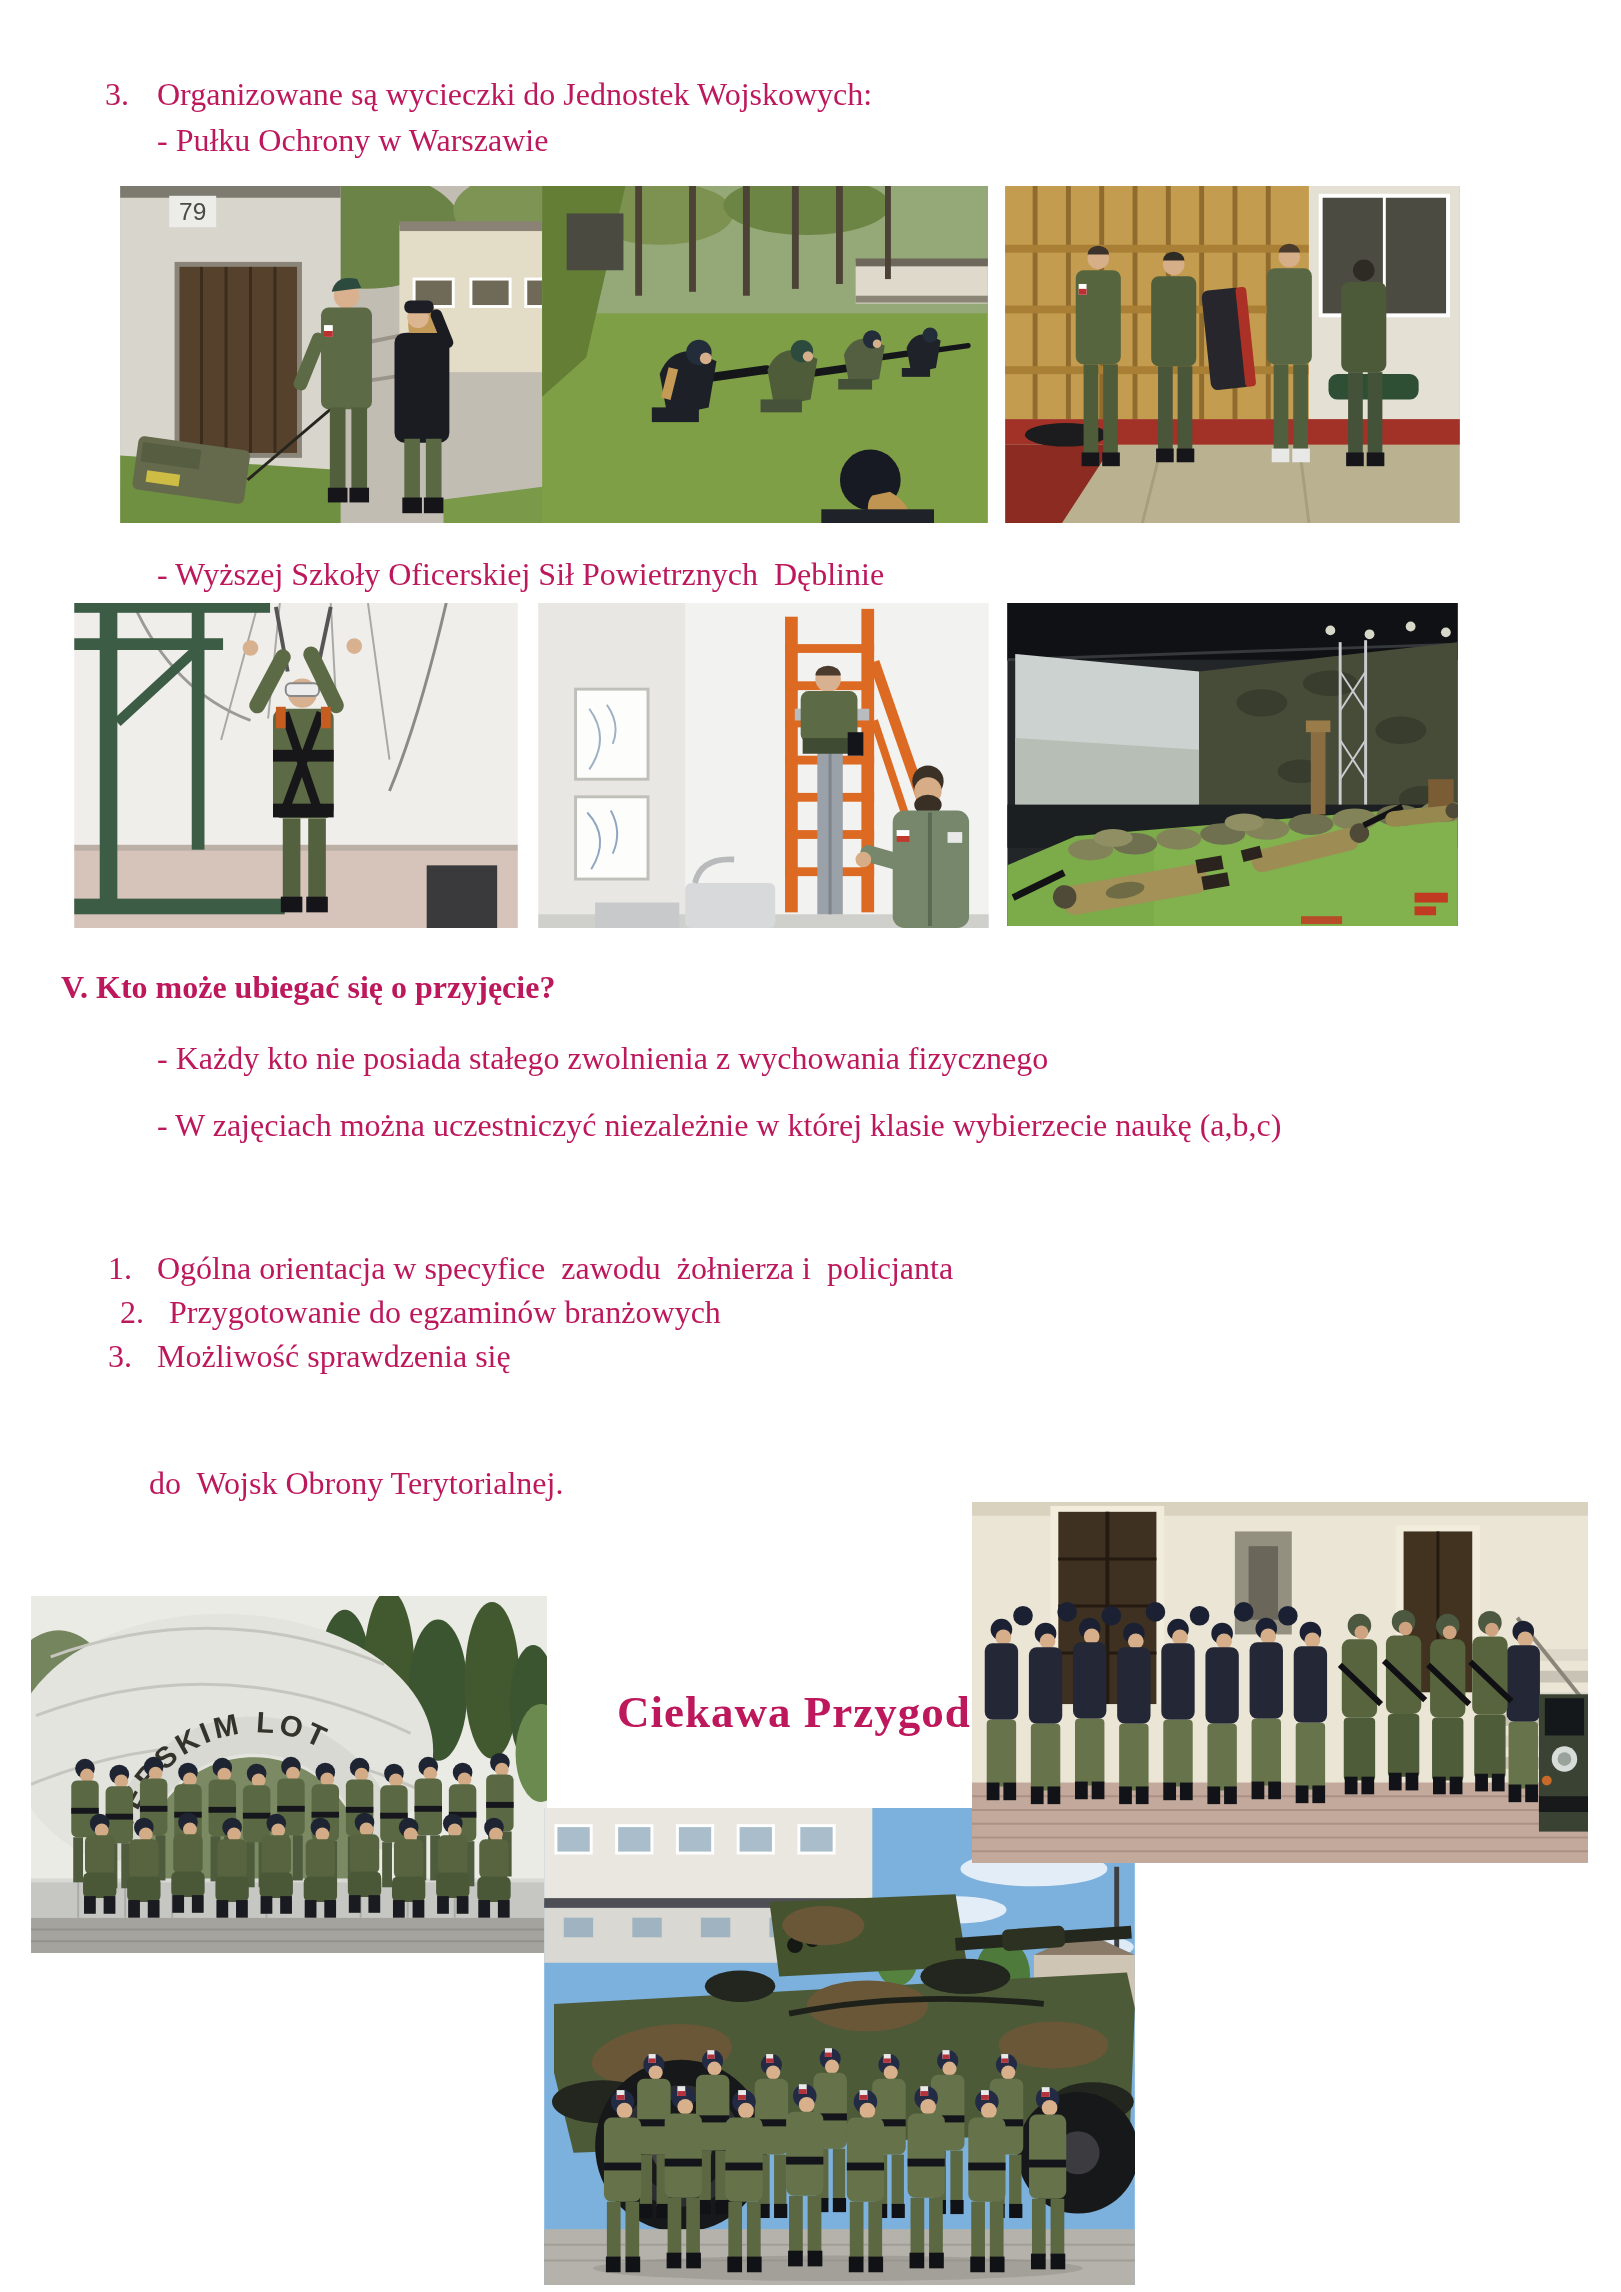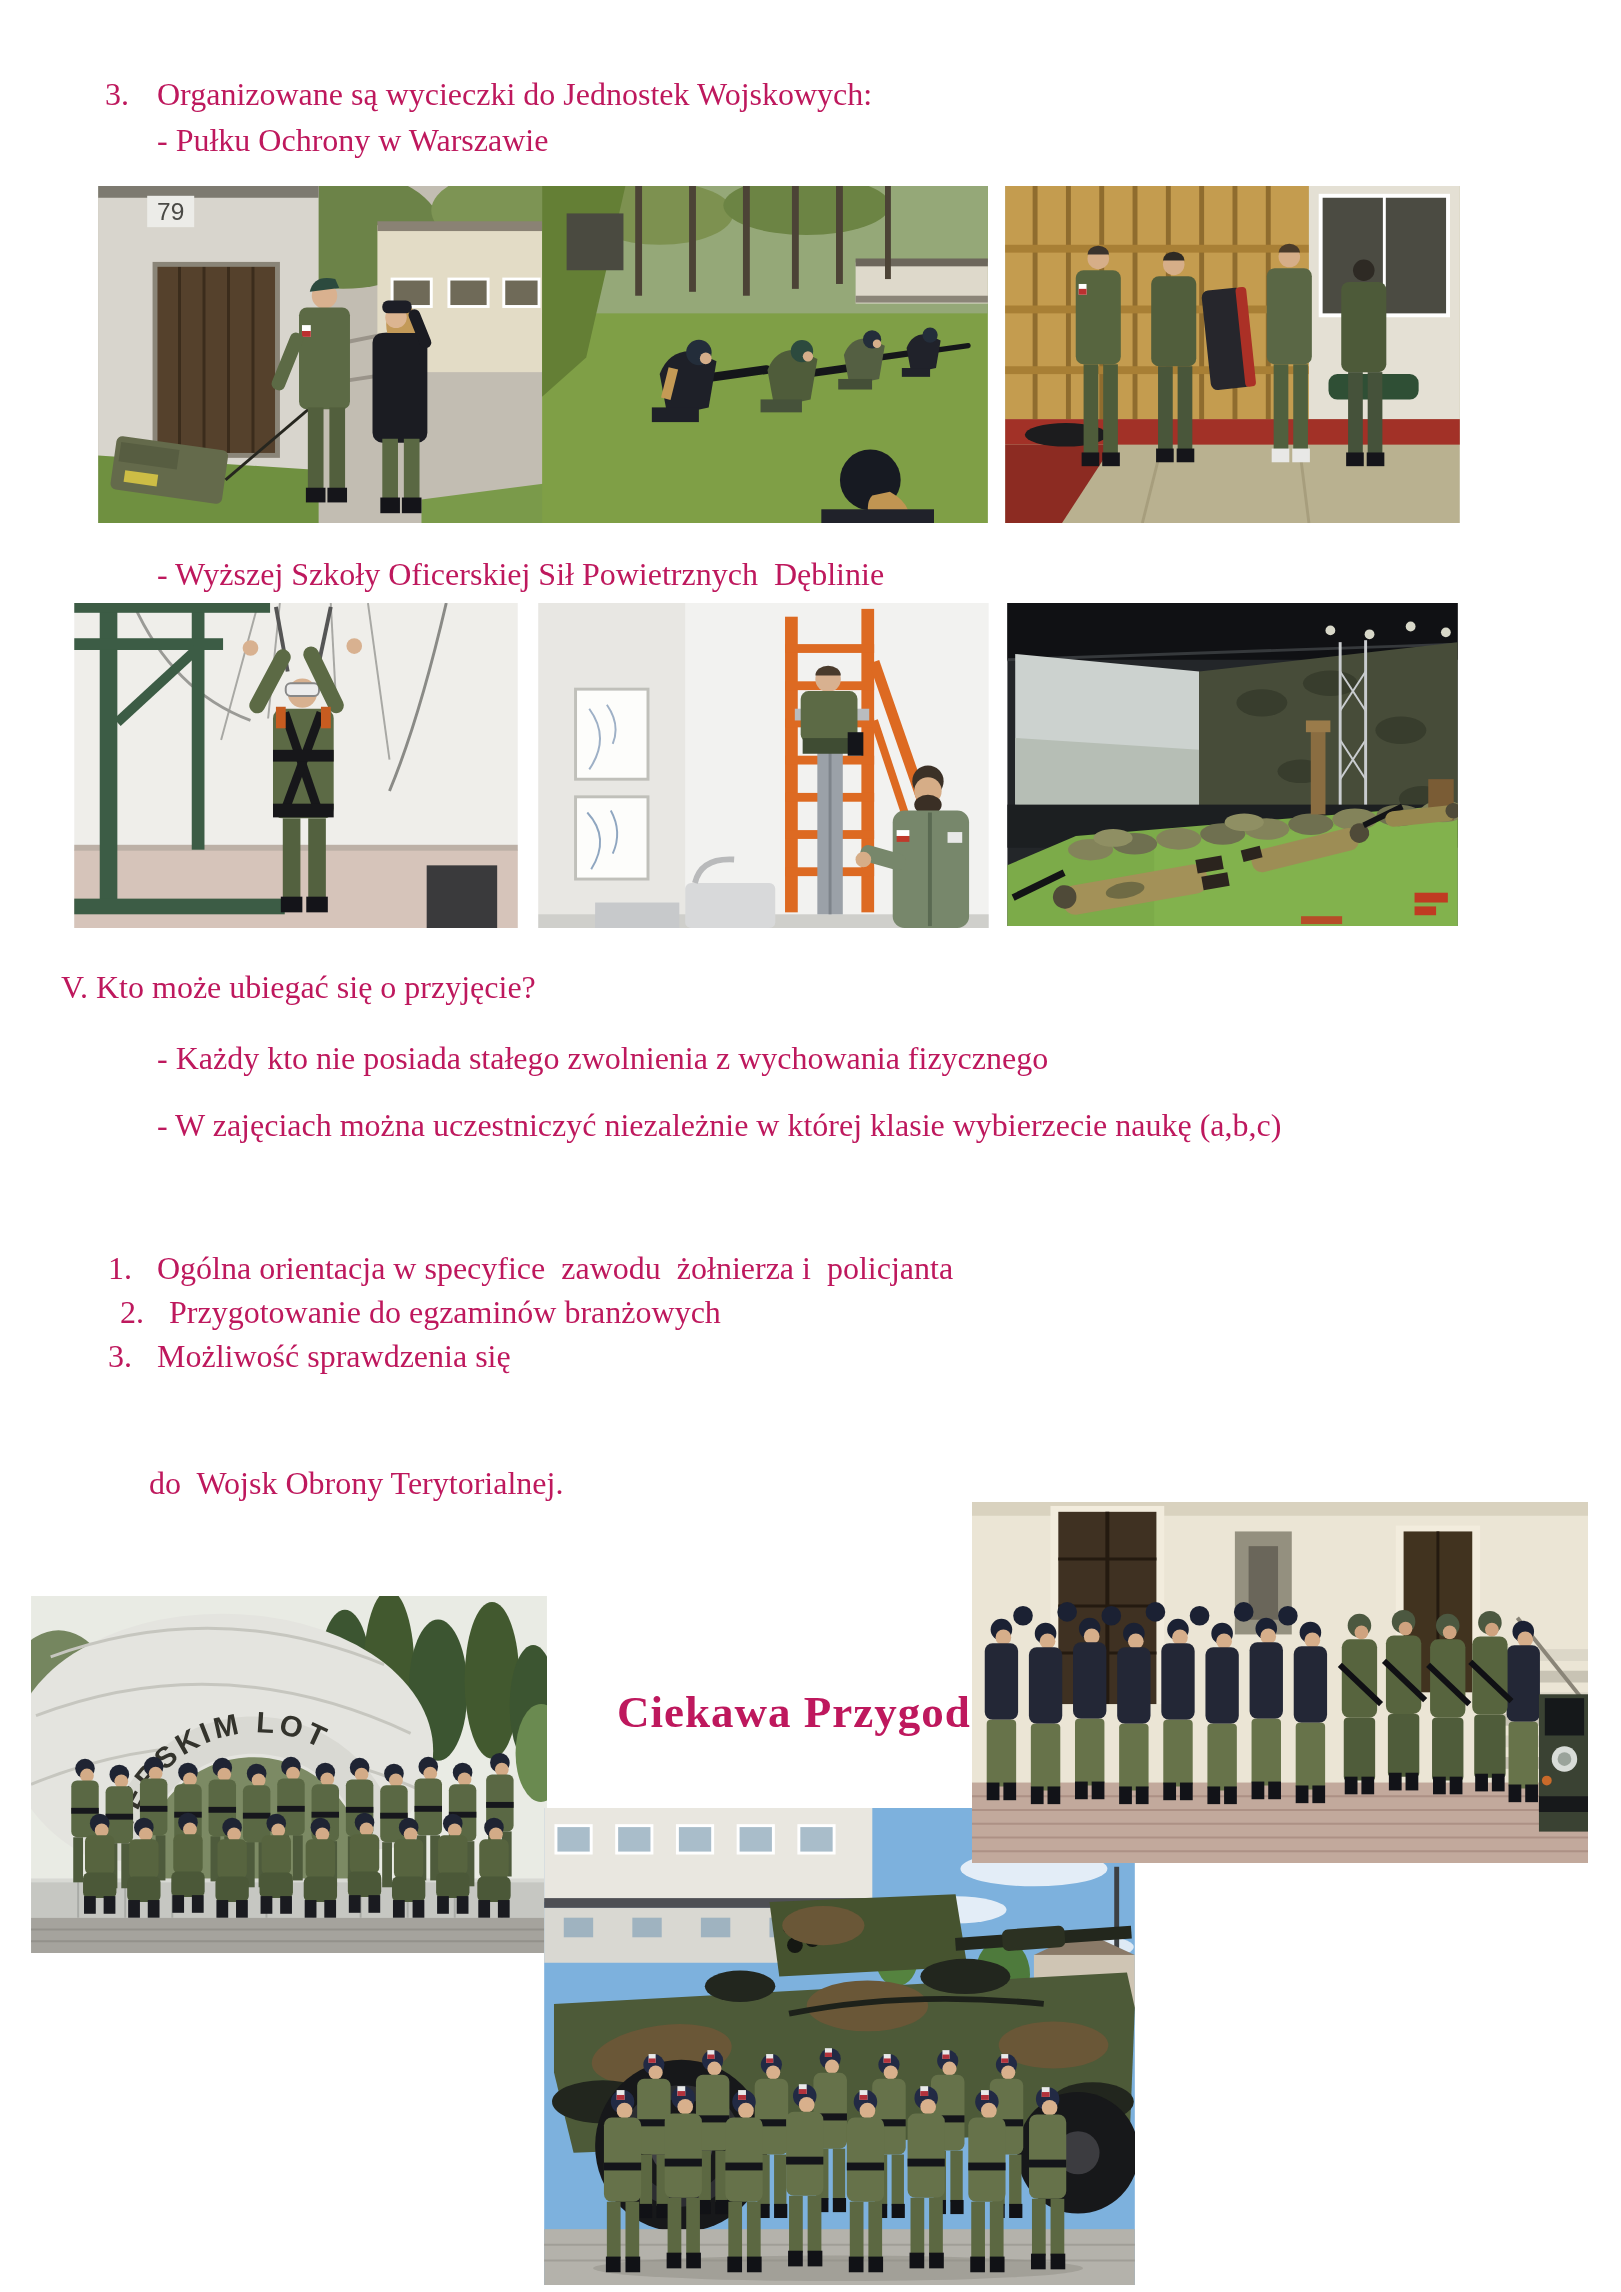--- a/index.html
+++ b/index.html
@@ -1,20 +1,20 @@
 <!DOCTYPE html>
 <html><head>
 <meta charset="utf-8">
 <style>
   *{box-sizing:border-box}
   html,body{margin:0;padding:0;background:#888}
   #page{position:relative;width:1621px;height:2293px;margin:0 auto;background:#ffffff;
         font-family:"Liberation Serif",serif;color:#be185d;overflow:hidden}
   .t{position:absolute;font-size:32px;line-height:39px;white-space:pre}
-  .b{font-weight:normal}
+  .b{font-weight:bold}
   .marker{display:inline-block}
   .photo{position:absolute;overflow:hidden}
   .photo svg{display:block;width:100%;height:100%}
   .slogan{font-size:45px;font-weight:bold;letter-spacing:1px}
 </style>
 </head>
 <body>
 
 <div id="page">
 
@@ -31,21 +31,21 @@
 
 
   <div class="t" style="left:108px;top:1249px"><span class="marker" style="width:49px">1.</span><span>Ogólna orientacja w specyfice  zawodu  żołnierza i  policjanta</span></div>
   <div class="t" style="left:120px;top:1293px"><span class="marker" style="width:49px">2.</span><span>Przygotowanie do egzaminów branżowych</span></div>
   <div class="t" style="left:108px;top:1337px"><span class="marker" style="width:49px">3.</span><span>Możliwość sprawdzenia się</span></div>
 
   <div class="t" style="left:149px;top:1464px">do  Wojsk Obrony Terytorialnej.</div>
 
   <div class="t slogan" style="left:617px;top:1693px">Ciekawa Przygoda!</div>
 
-  <div class="photo" style="left:60px;top:186px;width:529px;height:337px">
+  <div class="photo" style="left:82px;top:186px;width:529px;height:337px">
     <svg viewBox="0 0 462 344">
       <rect width="462" height="344" fill="#c2bdb2"></rect>
       <ellipse cx="250" cy="45" rx="100" ry="60" fill="#6c8348"></ellipse>
       <ellipse cx="420" cy="25" rx="80" ry="40" fill="#7d9454"></ellipse>
       <rect x="285" y="40" width="177" height="150" fill="#e3dcc6"></rect>
       <rect x="285" y="36" width="177" height="10" fill="#8a8274"></rect>
       <rect x="300" y="95" width="40" height="28" fill="#6f6a58" stroke="#ffffff" stroke-width="3"></rect>
       <rect x="358" y="95" width="40" height="28" fill="#6f6a58" stroke="#ffffff" stroke-width="3"></rect>
       <rect x="414" y="95" width="36" height="28" fill="#6f6a58" stroke="#ffffff" stroke-width="3"></rect>
       <rect width="225" height="305" fill="#d8d5cd"></rect>

